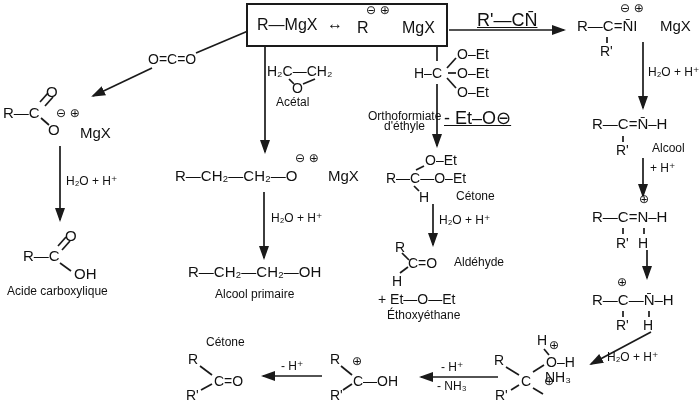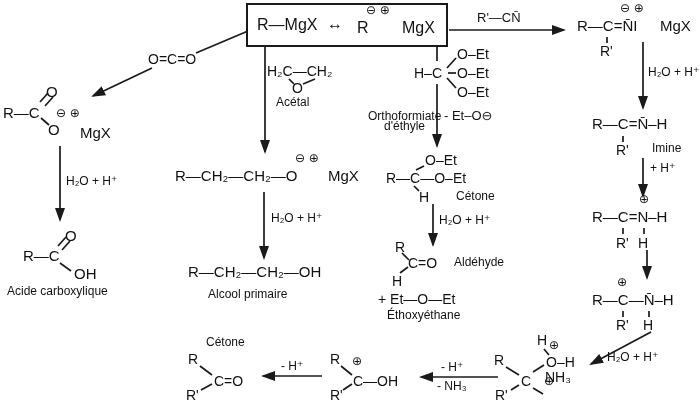--- a/index.html
+++ b/index.html
@@ -4,21 +4,21 @@
 <style>
   html,body{margin:0;padding:0;background:#fff;}
   .canvas{
     position:relative;width:700px;height:409px;background:#ffffff;
     font-family:"Liberation Sans","DejaVu Sans",sans-serif;color:#111;
     overflow:hidden;
   }
   .t{position:absolute;white-space:nowrap;line-height:1.05;font-size:15px;color:#111;}
   .f16{font-size:16px;}
   .f14{font-size:14px;}
-  .f13{font-size:13px;}
+  .f13{font-size:18px;text-decoration:underline;}
   .lbl{font-size:12px;}
   .cond{font-size:12px;}
   .f10{font-size:12px;margin-top:28px;}
   .chg{font-size:12px;font-family:"DejaVu Sans",sans-serif;}
   .box{
     position:absolute;left:246px;top:3px;width:198px;height:40px;
     border:2px solid #1a1a1a;background:#fff;
   }
   svg.layer{position:absolute;left:0;top:0;z-index:0;}
   .t{z-index:1;}
@@ -118,21 +118,21 @@
     <span class="t lbl" style="left:276px;top:96px">Acétal</span>
   </div>
   <div>
     <span class="t" style="left:175px;top:168px">R—CH₂—CH₂—O</span>
     <span class="t chg" style="left:295px;top:152px">⊖ ⊕</span>
     <span class="t" style="left:328px;top:168px">MgX</span>
   </div>
   <span class="t cond" style="left:271px;top:212px">H₂O + H⁺</span>
   <div>
     <span class="t" style="left:188px;top:264px">R—CH₂—CH₂—OH</span>
-    <span class="t lbl" style="left:208px;top:288px">Alcool primaire</span>
+    <span class="t lbl" style="left:215px;top:288px">Alcool primaire</span>
   </div>
 
   <div>
     <span class="t f14" style="left:414px;top:66px">H–C</span>
     <span class="t f14" style="left:457px;top:47px">O–Et</span>
     <span class="t f14" style="left:457px;top:66px">O–Et</span>
     <span class="t f14" style="left:457px;top:85px">O–Et</span>
     <span class="t f10" style="left:368px;top:82px">Orthoformiate</span>
     <span class="t f10" style="left:384px;top:92px">d'éthyle</span>
   </div>
@@ -159,21 +159,21 @@
   <div>
     <span class="t" style="left:577px;top:18px">R—C=N̄I</span>
     <span class="t chg" style="left:620px;top:2px">⊖ ⊕</span>
     <span class="t" style="left:660px;top:18px">MgX</span>
     <span class="t f14" style="left:600px;top:44px">R'</span>
   </div>
   <span class="t cond" style="left:648px;top:66px">H₂O + H⁺</span>
   <div>
     <span class="t" style="left:592px;top:116px">R—C=N̄–H</span>
     <span class="t f14" style="left:616px;top:143px">R'</span>
-    <span class="t lbl" style="left:652px;top:142px">Imine</span>
+    <span class="t lbl" style="left:652px;top:142px">Alcool</span>
   </div>
   <span class="t cond" style="left:650px;top:162px">+ H⁺</span>
   <div>
     <span class="t chg" style="left:639px;top:193px">⊕</span>
     <span class="t" style="left:592px;top:209px">R—C=N–H</span>
     <span class="t f14" style="left:616px;top:236px">R'</span>
     <span class="t f14" style="left:638px;top:236px">H</span>
   </div>
   <div>
     <span class="t chg" style="left:617px;top:276px">⊕</span>

